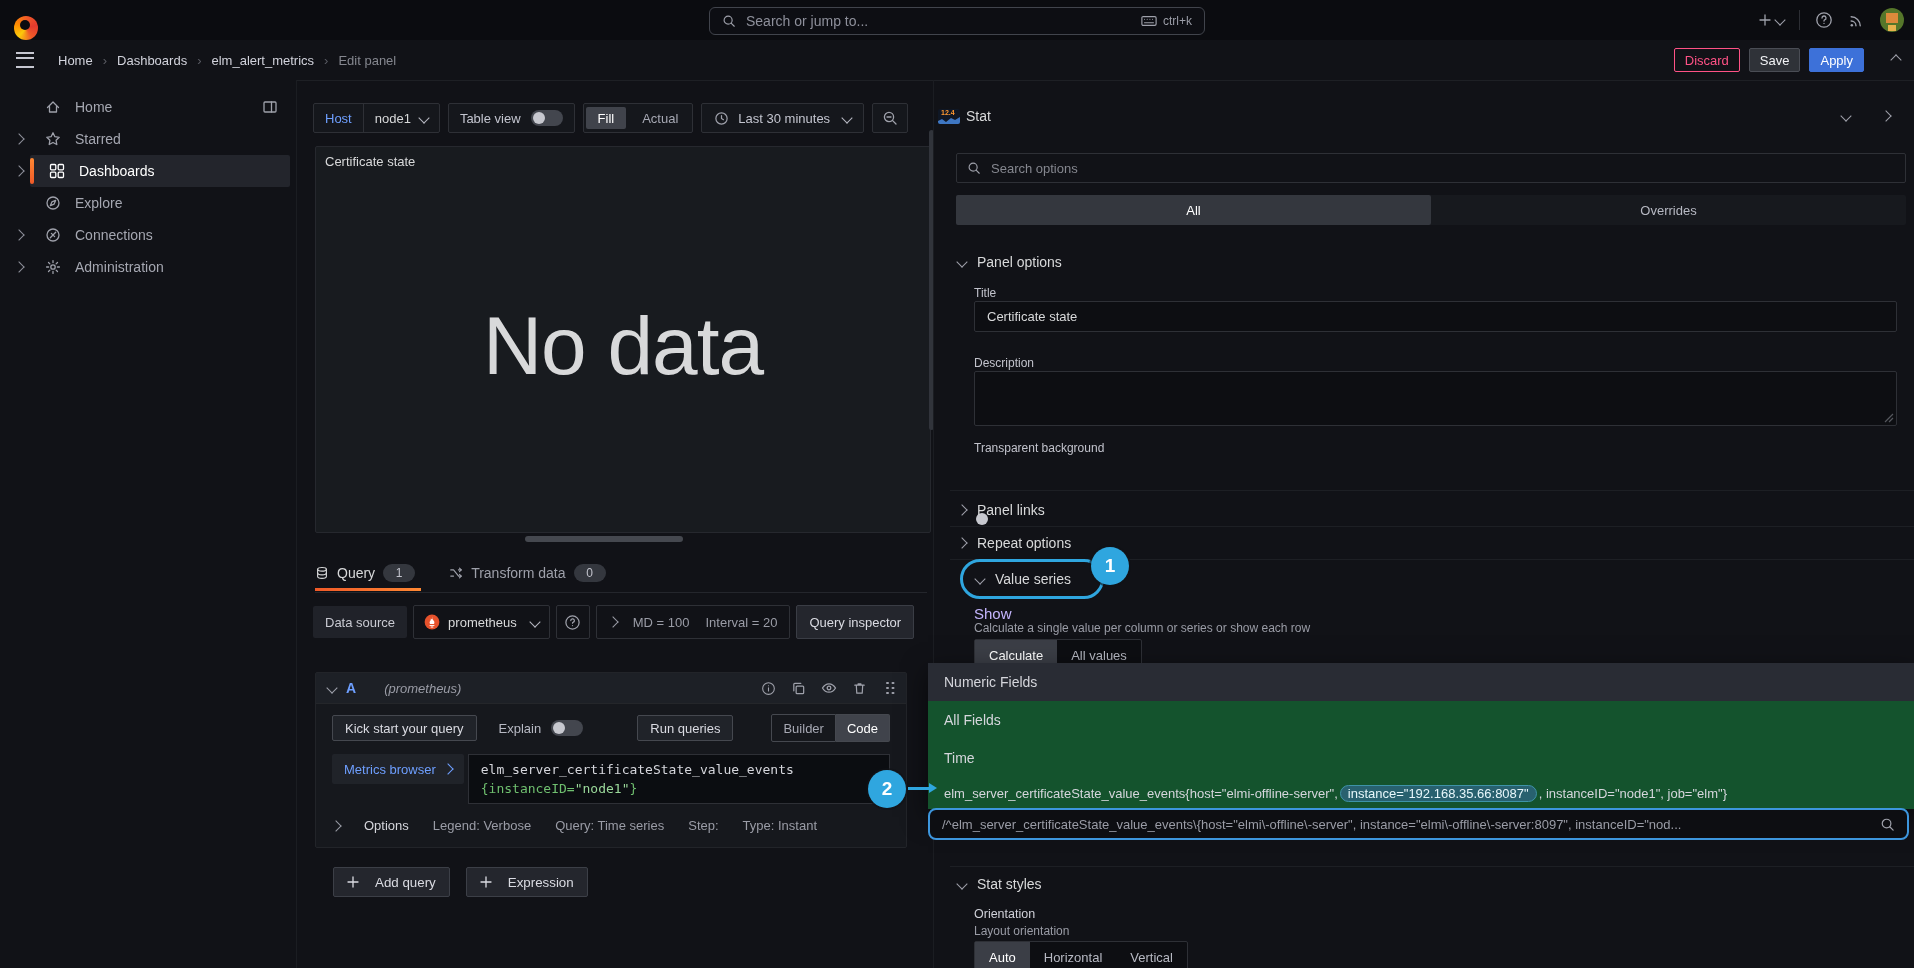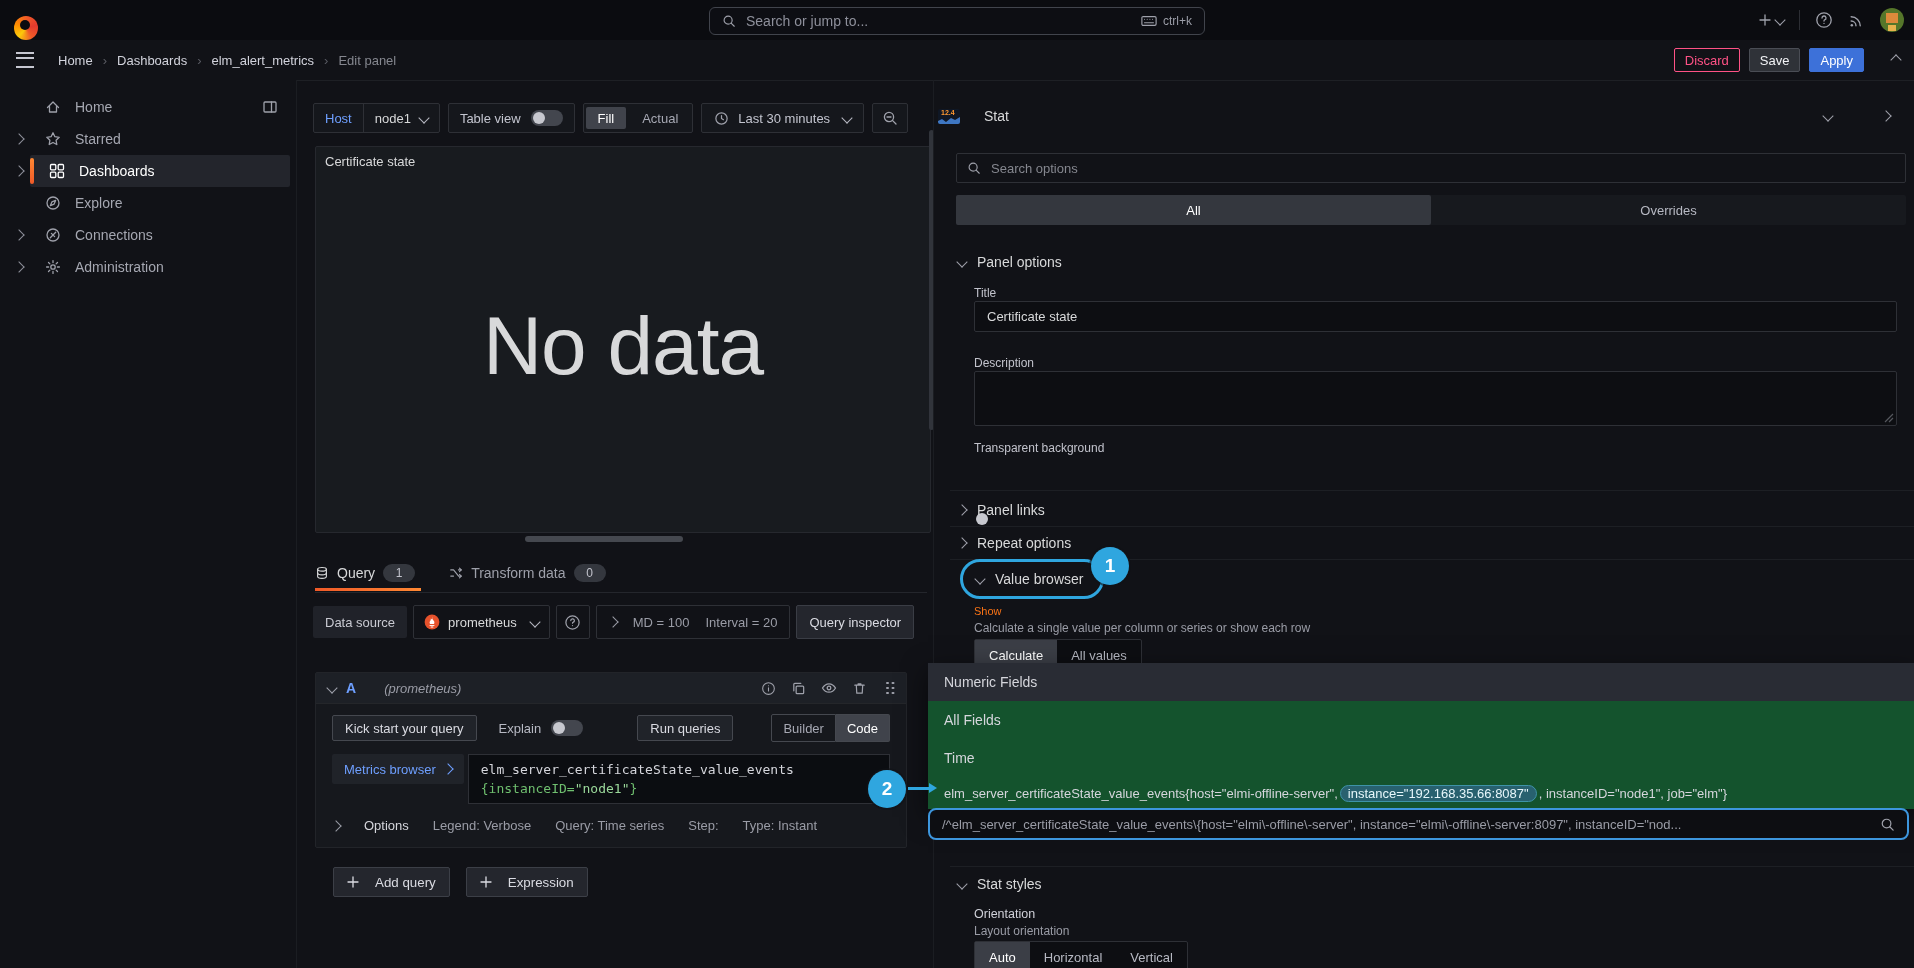--- a/index.html
+++ b/index.html
@@ -109,21 +109,21 @@
   .codebox{flex:1;margin-left:4px;background:#0b0d11;border:1px solid #2e3036;padding:5px 12px;
     font-family:"DejaVu Sans Mono",monospace;font-size:13px;line-height:19px;color:#d5d6dc;min-height:38px}
   .tok-label{color:#6fbf6f}.tok-str{color:#9ad89a}
   .optrow{display:flex;align-items:center;gap:24px;margin-top:14px;color:#9a9ca6;font-size:13px}
   .optrow .optlbl{color:#d5d6dc;font-weight:500}
   .addrow{left:37px;top:787px;display:flex;gap:16px}
   .addbtn{height:30px;display:inline-flex;align-items:center;gap:16px;padding:0 13px;background:#24262d;border:1px solid #3c3f47;border-radius:2px;color:#dadbe2;cursor:pointer}
 
   
   .rightcol{left:933px;top:80px;right:0;bottom:0;border-left:1px solid #1b1d22}
-  .vizrow{left:4px;top:20px;right:24px;height:32px;display:flex;align-items:center;gap:24px}
+  .vizrow{left:4px;top:20px;right:24px;height:32px;display:flex;align-items:center;gap:6px}
   .statico{width:22px;height:15px;background:#0f1725;border-radius:2px;position:relative;overflow:hidden;flex:none}
   .statico .num{position:absolute;top:0;left:3px;font-size:7px;font-weight:700;color:#ff9830;line-height:8px}
   .vizlabel{font-size:14px;color:#d8d9da}
   .sinput{left:22px;top:73px;width:950px;height:30px;border:1px solid #2e3036;border-radius:2px;display:flex;align-items:center;gap:8px;padding:0 10px;box-sizing:border-box}
   .sinput input{flex:1;background:transparent;border:none;outline:none;color:#c6c7d1;font-size:13px;font-family:inherit}
   .sinput input::placeholder{color:#85878f}
   .ovtabs{left:22px;top:115px;width:950px;height:30px;background:#17191e;border-radius:2px;display:flex}
   .ovtab{flex:1;display:flex;align-items:center;justify-content:center;font-size:13px;color:#b7b9c3;border-radius:2px;cursor:pointer}
   .ovtab.on{background:#34373e;color:#fff}
   .sechead{display:flex;align-items:center;gap:11px;font-size:14px;color:#d8d9da;cursor:pointer}
@@ -512,25 +512,25 @@
   <div class="abs divider" style="top:446px"></div>
   <div class="abs sechead" style="left:24px;top:455px">
     <span class="cv right"></span>
     <span>Repeat options</span>
   </div>
   <div class="abs divider" style="top:479px"></div>
 
   
   <div class="abs vobox">
     <span class="cv down" style="color:#9fa1ab"></span>
-    <span class="sechead" style="gap:0">Value browser</span>
+    <span class="sechead" style="gap:0">Value series</span>
   </div>
   <div class="abs callout" style="left:157px;top:467px">1</div>
 
-  <div class="abs" style="left:40px;top:525px;font-size:11px;color:#f97316">Show</div>
+  <div class="abs" style="left:40px;top:525px;font-size:15px;color:#c4b5fd">Show</div>
   <div class="abs fdesc" style="left:40px;top:541px">Calculate a single value per column or series or show each row</div>
   <div class="abs calcgroup">
     <span class="cseg on">Calculate</span>
     <span class="cseg">All values</span>
   </div>
 
   
   <div class="abs ddmenu">
     <div class="ddrow hover">Numeric Fields</div>
     <div class="ddrow">All Fields</div>

